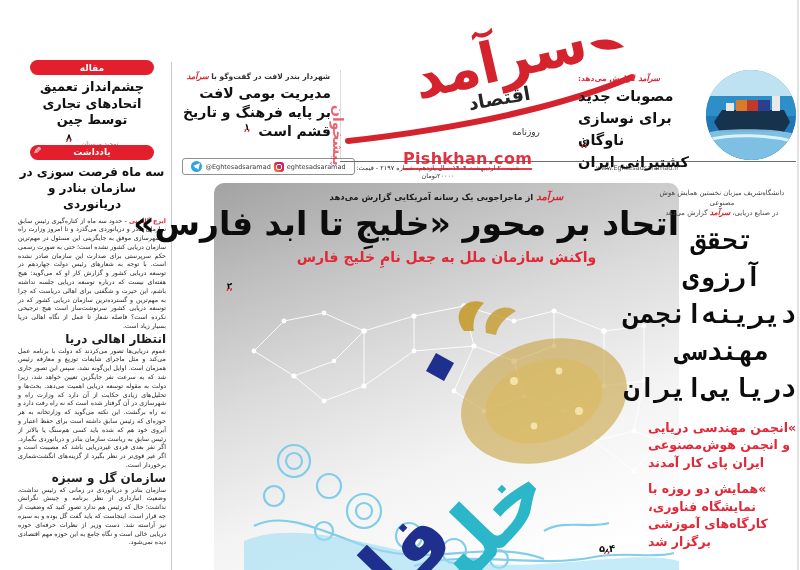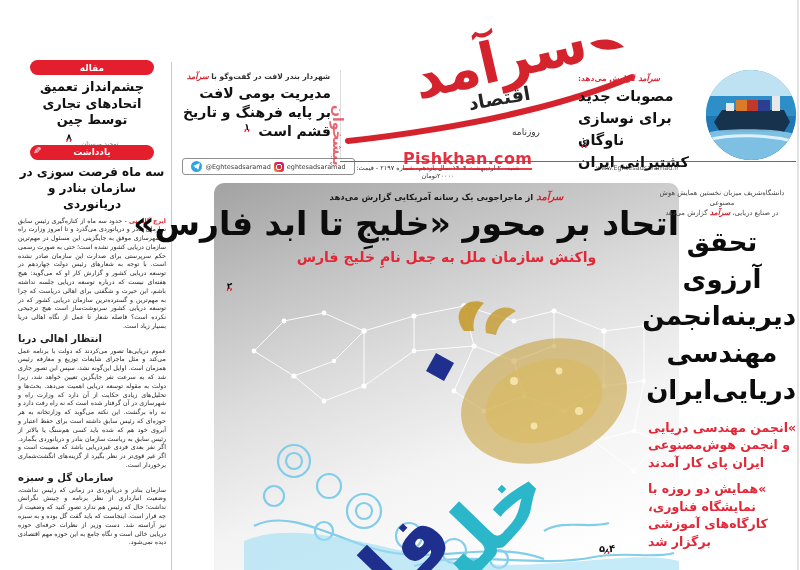--- a/index.html
+++ b/index.html
@@ -18,21 +18,21 @@
         display:flex;align-items:center;justify-content:center;height:15px;}
   .vline{background:#c9c9c9;width:1px;}
   .hline{background:#6b6b6b;height:1px;}
   .kicker{font-size:7.5px;color:#333;font-weight:bold;}
   .logo-mini{color:var(--logored);font-style:italic;font-weight:bold;}
   .pageref{display:inline-block;text-align:center;line-height:6px;}
   .pageref .num{font-size:9px;font-weight:bold;color:#111;display:block;}
   .pageref .qq{font-size:9px;font-weight:bold;color:var(--badge);display:block;letter-spacing:-1px;}
   .bodytext{font-size:6.3px;line-height:8.8px;text-align:justify;color:#1d1d1d;}
   .bodytext p{margin-bottom:4px;}
-  .subhead-sm{font-size:10px;font-weight:bold;text-align:left;margin:2px 0 3px;}
+  .subhead-sm{font-size:12px;font-weight:bold;text-align:right;margin:2px 0 3px;}
   .gpanel{background:linear-gradient(160deg,#a2a2a2 0%,#bfbfbf 20%,#dcdcdc 42%,#f3f3f3 65%,#ffffff 92%);
           border-radius:10px 10px 0 0;}
   .rc-h{font-size:26px;font-weight:bold;line-height:37px;text-align:center;color:#0c0c0c;letter-spacing:-0.5px;}
   .rc-b{font-size:12.5px;font-weight:bold;line-height:17.5px;text-align:left;color:var(--redtxt);}
   .sbox{border:1px solid #8f8f8f;border-radius:3px;display:flex;align-items:center;gap:3px;
         direction:ltr;justify-content:center;background:#fff;}
   .handle{font-size:6.5px;color:#3a3a3a;text-decoration:none;}
   .tg{width:11px;height:11px;border-radius:50%;background:#2ca5e0;display:flex;align-items:center;justify-content:center;}
   .tg svg{display:block;}
   .ig{width:10px;height:10px;border-radius:3px;background:linear-gradient(45deg,#f09433,#e6683c,#dc2743,#cc2366,#bc1888);
@@ -264,21 +264,21 @@
 
   <div class="abs" style="left:648px;top:189px;width:148px;">
     <div class="c" style="font-size:6.8px;color:#444;line-height:9.5px;">
       <div>دانشگاه‌شریف میزبان نخستین همایش هوش مصنوعی</div>
       <div>
         <span>در صنایع دریایی،</span>
         <span class="logo-mini" style="font-size:7.5px;">سرآمد</span>
         <span>گزارش می‌دهد</span>
       </div>
     </div>
-    <div style="margin-top:5px;">
+    <div style="margin-top:5px;font-family:Liberation Mono, monospace;">
       <div class="rc-h">تحقق آرزوی</div>
       <div class="rc-h">دیرینه‌انجمن</div>
       <div class="rc-h">مهندسی</div>
       <div class="rc-h">دریایی‌ایران</div>
     </div>
     <div style="margin-top:10px;">
       <div class="rc-b">»انجمن مهندسی دریایی</div>
       <div class="rc-b">و انجمن هوش‌مصنوعی</div>
       <div class="rc-b">ایران پای کار آمدند</div>
     </div>

